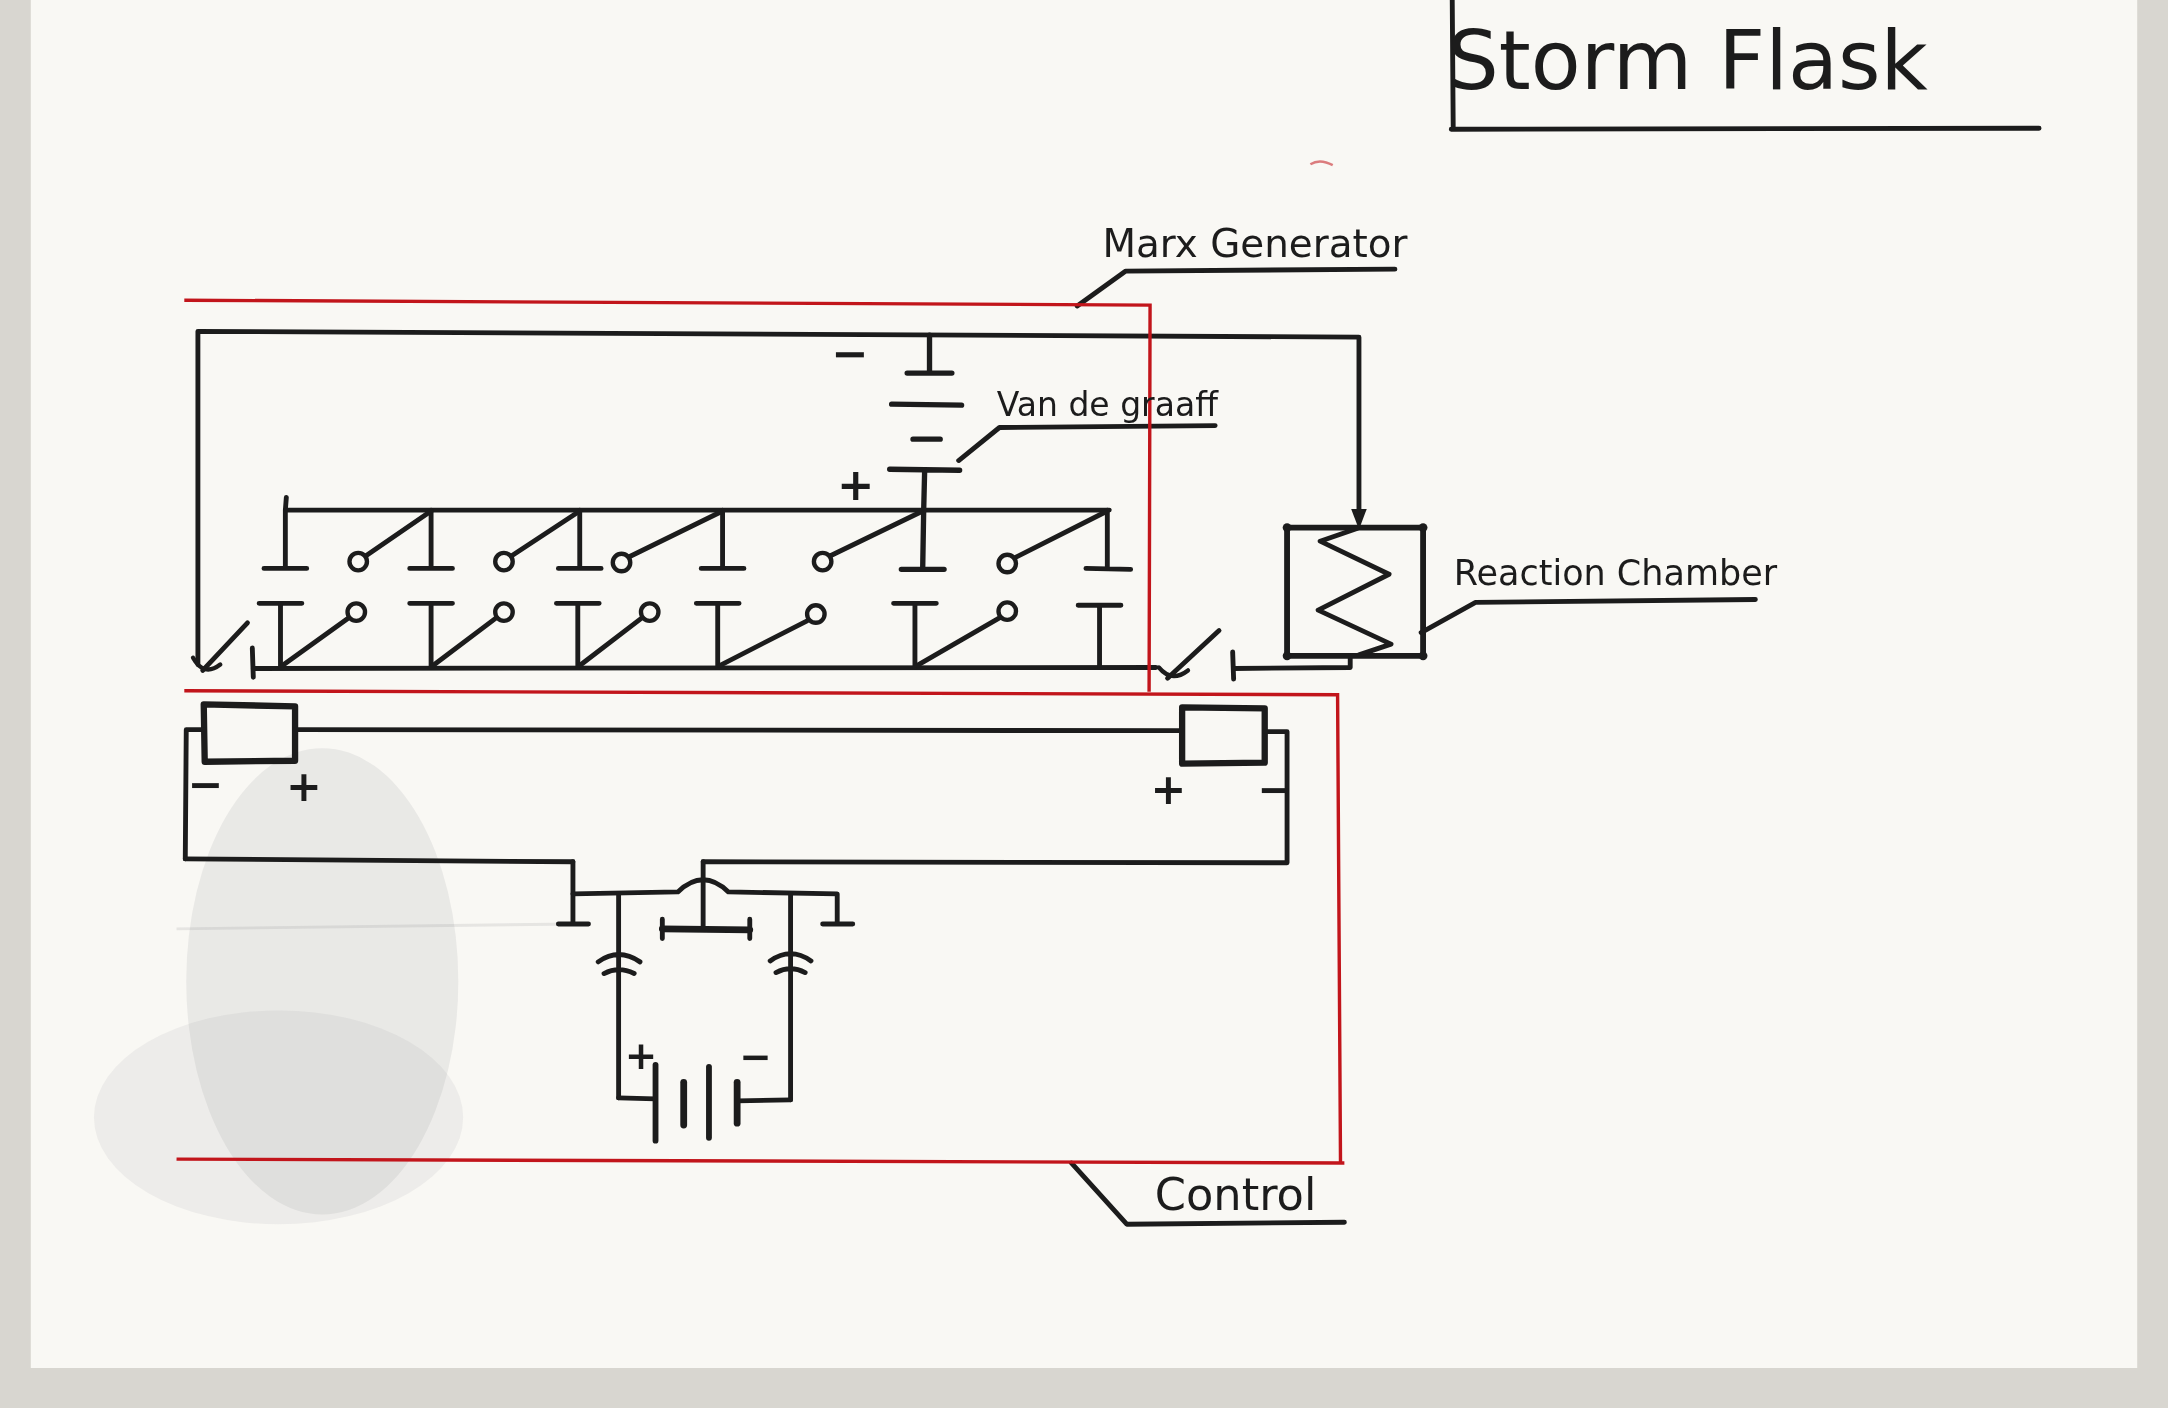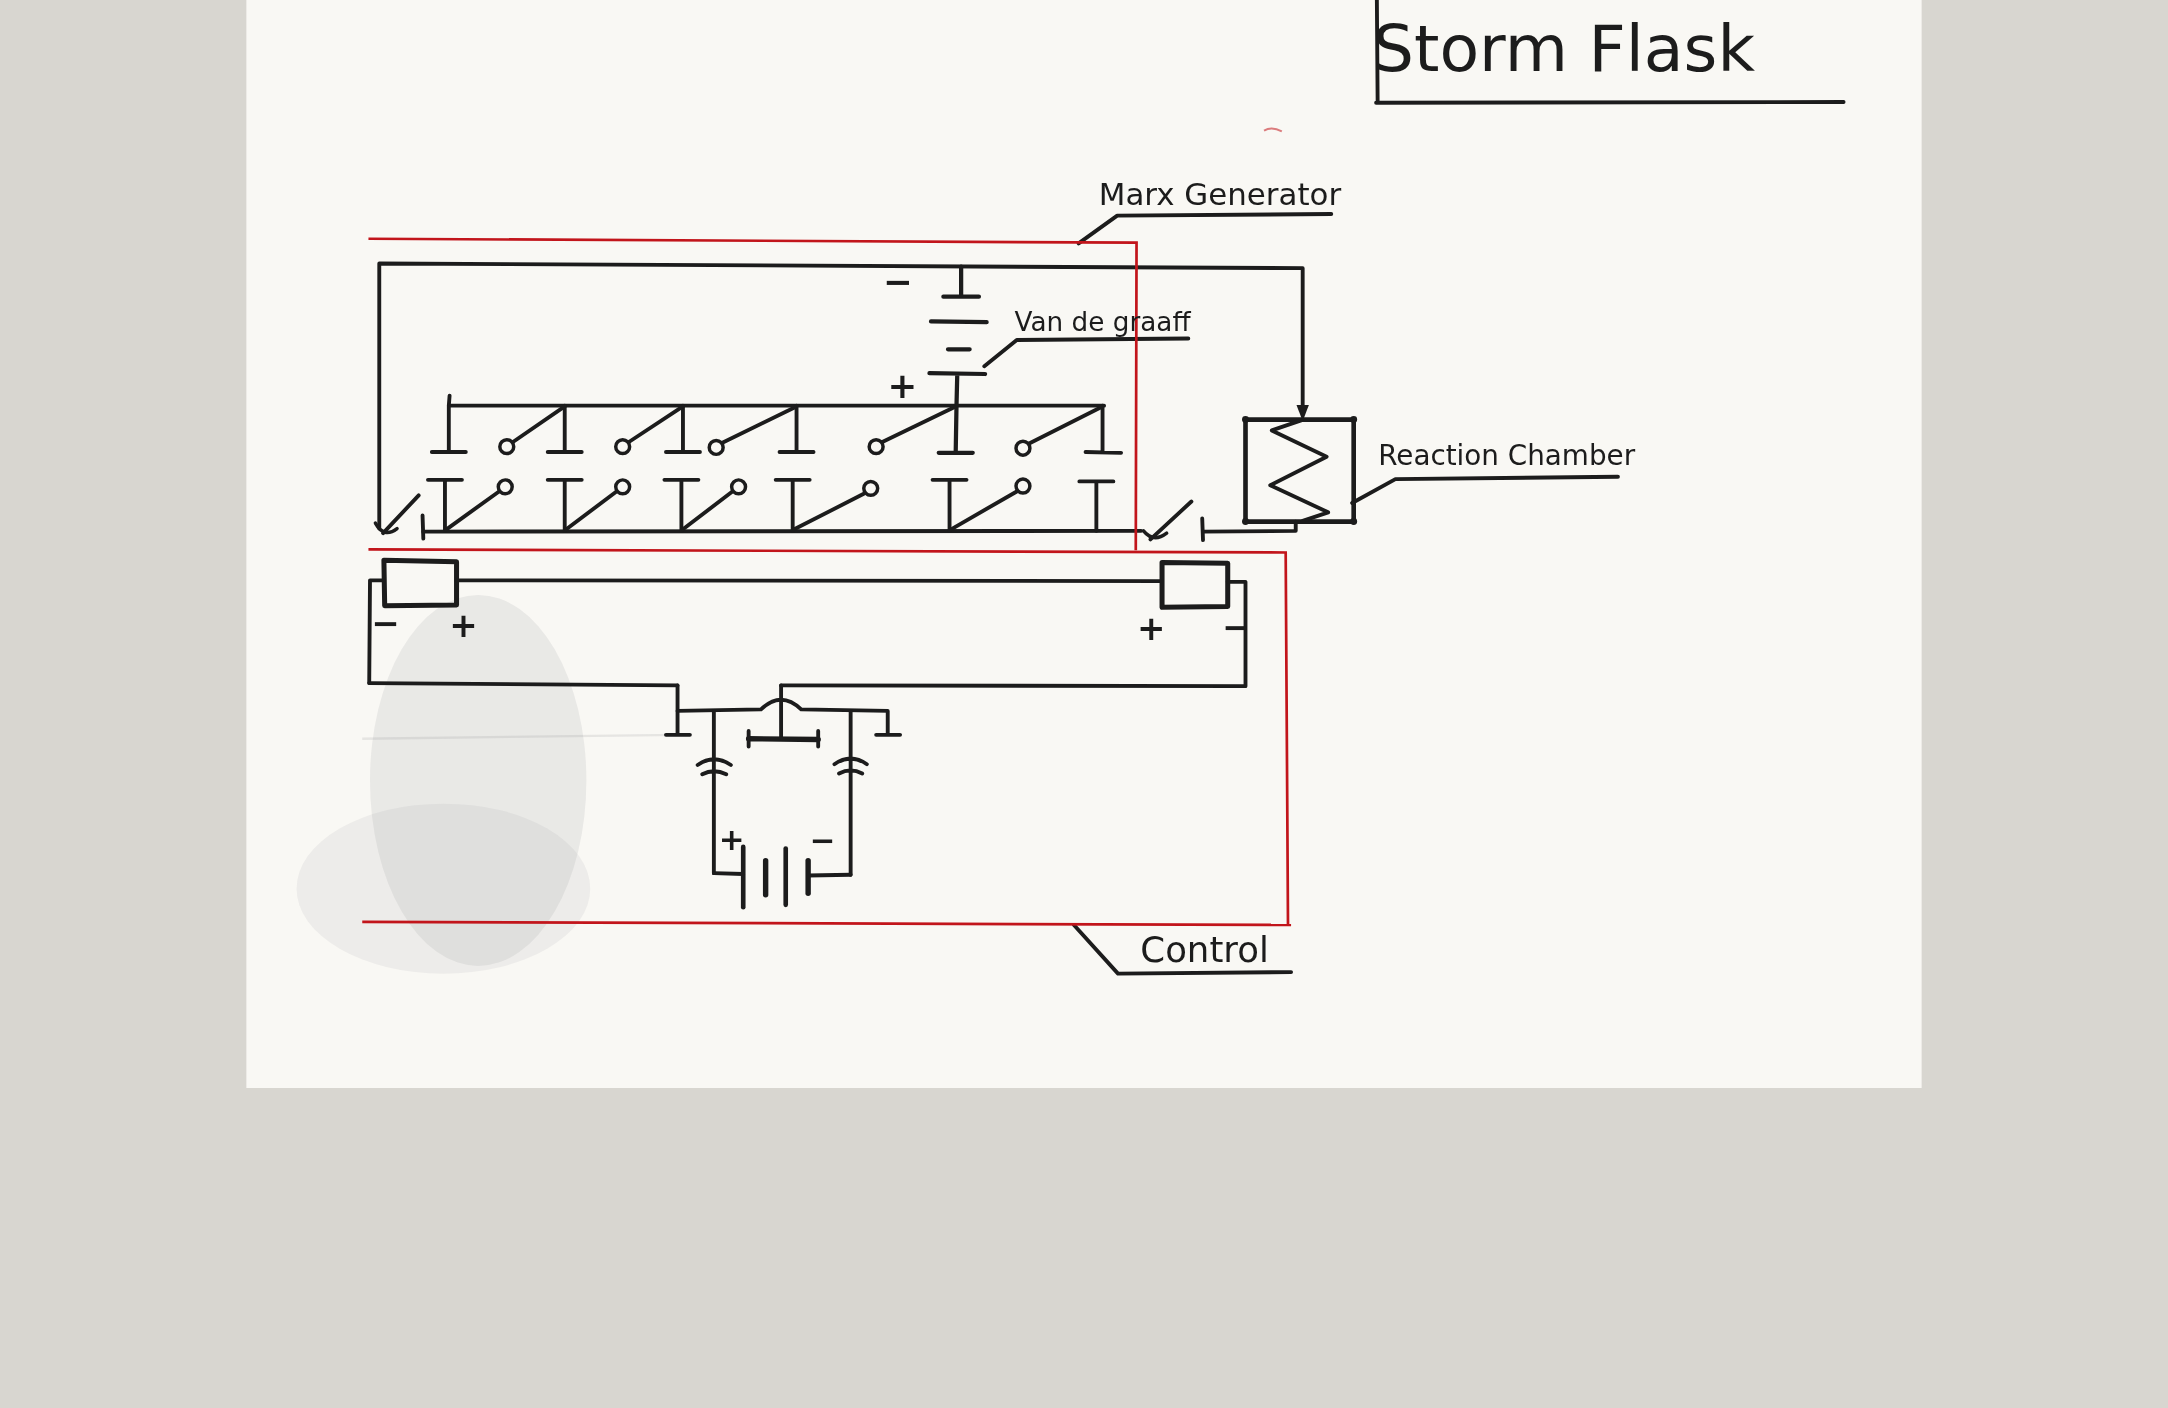--- a/index.html
+++ b/index.html
@@ -1,16 +1,16 @@
 <!DOCTYPE html>
 <html><head>
 <meta charset="utf-8">
 <style>
   html,body{margin:0;padding:0;background:#d8d6d0;}
-  #page{position:relative;width:2168px;height:1088px;overflow:hidden;
+  #page{position:relative;width:2168px;height:1368px;overflow:hidden;
         font-family:"DejaVu Sans",sans-serif;}
   #scene{position:absolute;left:0;top:0;width:100%;height:100%;}
   #ink-layer path, #ink-layer circle{fill:none;stroke-linecap:round;stroke-linejoin:round;}
   #fill-layer *{stroke:none;}
   text{user-select:none;}
   .hand{font-family:"DejaVu Sans",sans-serif;}
   .sign{font-weight:600;}
 </style>
 </head>
 <body>

